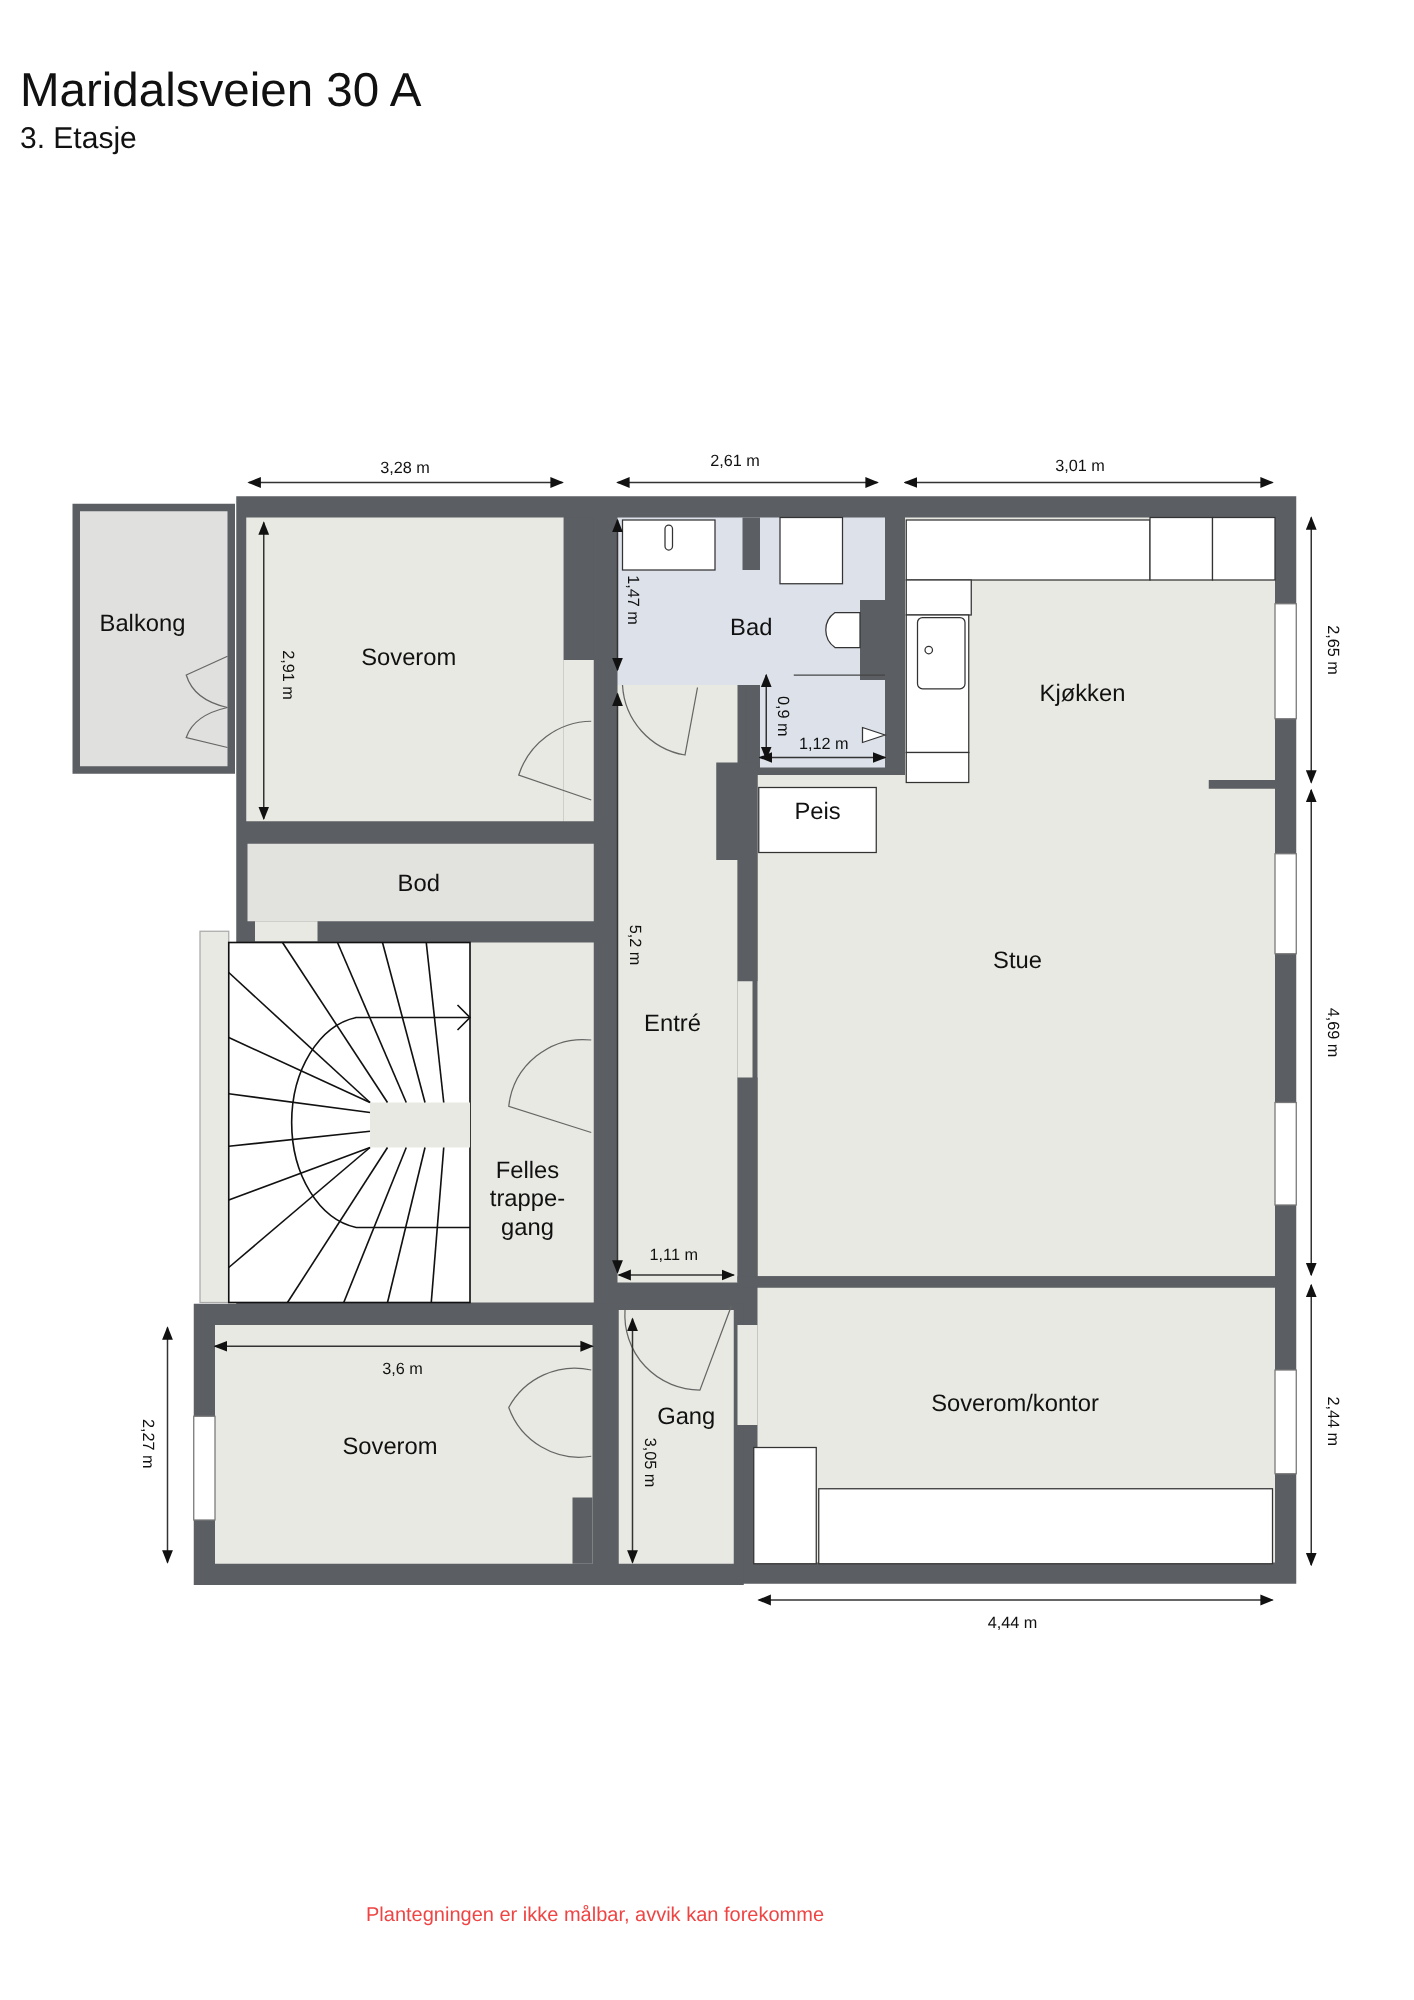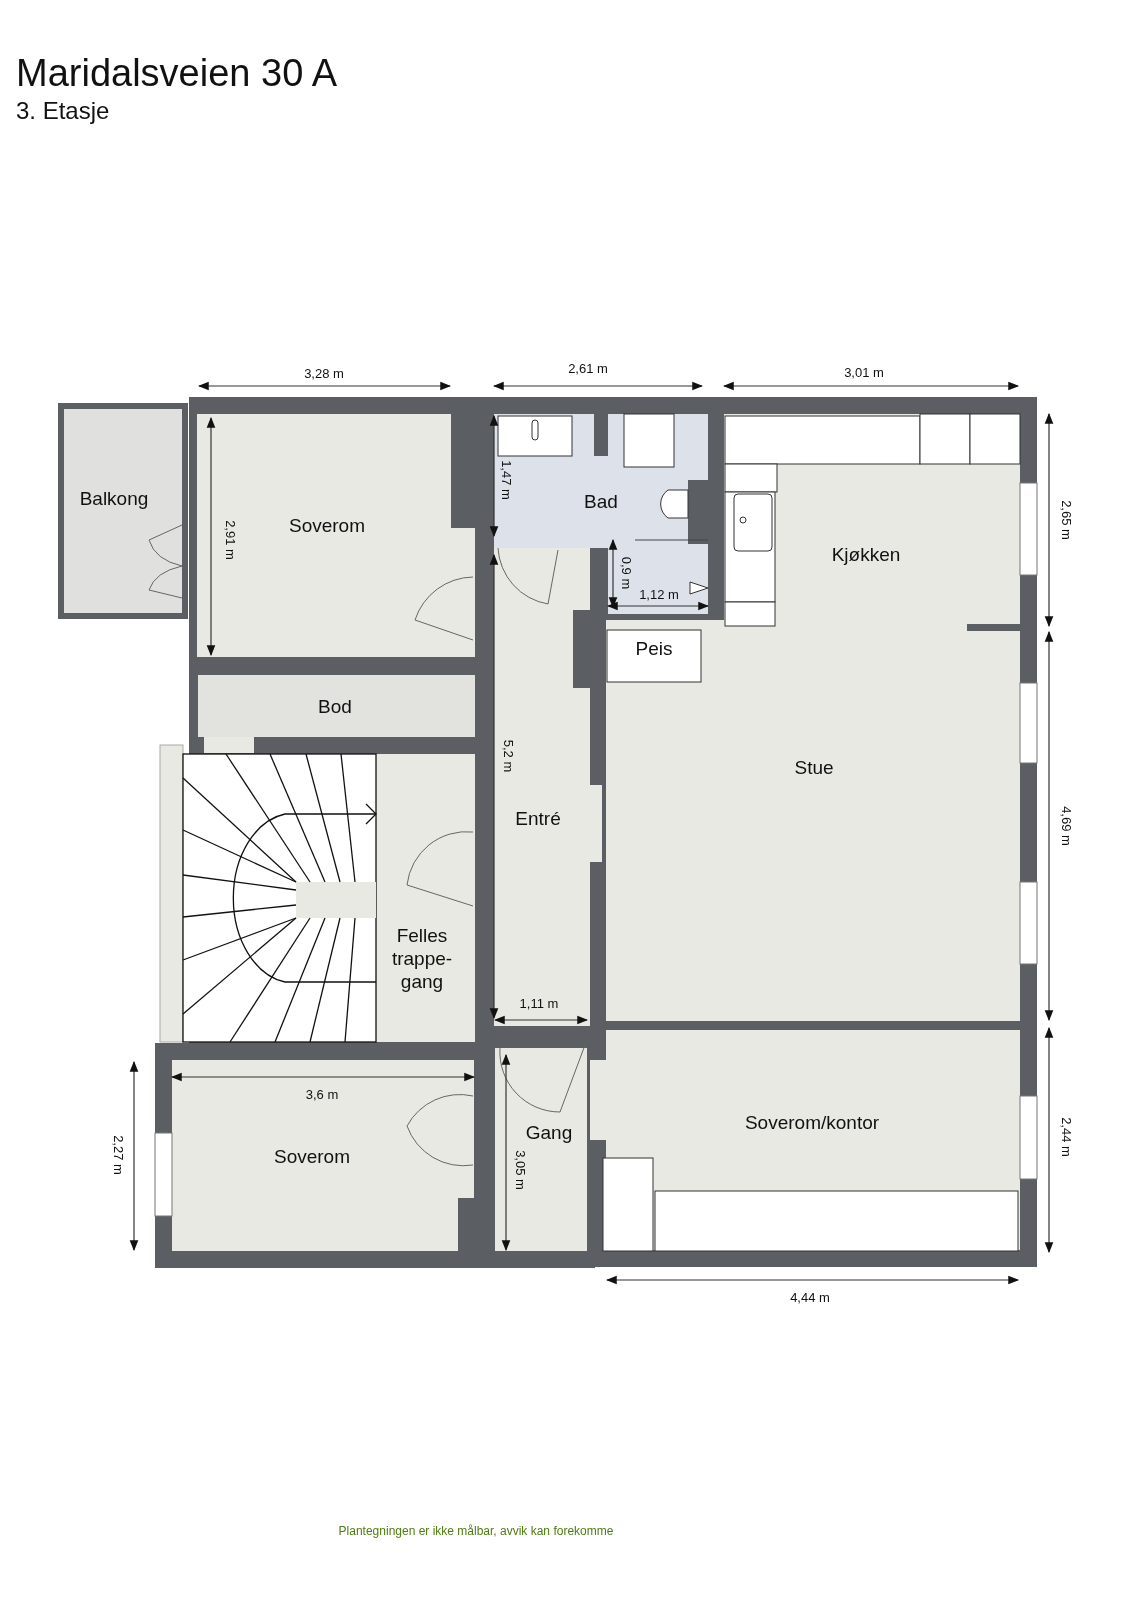--- a/index.html
+++ b/index.html
@@ -1,20 +1,20 @@
 <!DOCTYPE html>
 <html><head>
 <meta charset="utf-8">
 <style>
   html, body { margin:0; padding:0; background:#ffffff; }
   body { width:1131px; height:1600px; position:relative; overflow:hidden; font-family:"Liberation Sans", sans-serif; }
   .title { position:absolute; left:0; width:1131px; text-align:left; color:#111;margin-left:16px; }
   .t1 { top:52px; font-size:38px; }
   .t2 { top:97px; font-size:24px; }
-  .footer { position:absolute; top:1524px; left:0; width:952px; text-align:center; font-size:12px; color:#4d7c0f; }
+  .footer { position:absolute; top:1524px; left:0; width:952px; text-align:center; font-size:16px; color:#ef4444; }
   svg { position:absolute; left:0; top:0; }
   svg text { font-family:"Liberation Sans", sans-serif; fill:#111; }
   .room-label { font-size:19px; text-anchor:middle; }
   .dim { font-size:13px; text-anchor:middle; }
   .wall { fill:#5b5e63; }
   .floor { fill:#e9e9e3; }
   .bath { fill:#dde2ea; }
   .bal { fill:#e0e0de; }
   .furn { fill:#ffffff; stroke:#333; stroke-width:1; }
   .dline { stroke:#333; stroke-width:1.2; fill:none; }

